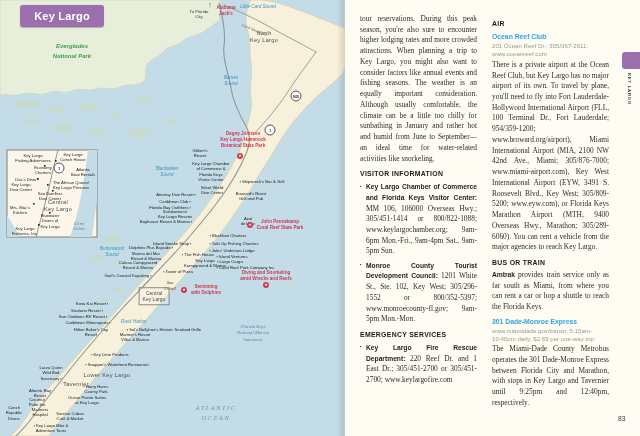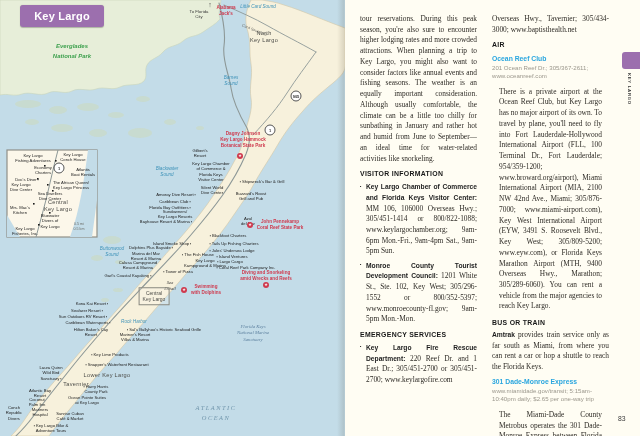--- a/index.html
+++ b/index.html
@@ -42,21 +42,21 @@
   .text-page{position:absolute;left:345px;top:0;width:295px;height:436px;background:#fffdf3;}
   .col{position:absolute;top:14px;width:117px;font:400 7.4px/1.45 "Liberation Serif",serif;
        color:#2e2b26;text-align:justify;}
   .col1{left:15px;} .col2{left:147px;}
   .block{margin:0;}
   .k-heading{font:700 9.3px/1.2 "Liberation Sans",sans-serif;color:#e8516f;margin:8px 0 3px;text-align:left;}
   .k-subhead{font:700 6.9px/1.2 "Liberation Sans",sans-serif;color:#181818;letter-spacing:.3px;
              margin:6px 0 2.5px;text-align:left;}
   .k-listing-name{font:700 6.8px/1.2 "Liberation Sans",sans-serif;color:#2aa6df;margin:5px 0 1px;text-align:left;}
   .k-listing-details{font:400 6.1px/1.3 "Liberation Sans",sans-serif;color:#9b978c;margin:0 0 1.5px;text-align:left;}
-  .k-body{margin:7px;}
+  .k-body{margin:0;}
   .k-body-lead{margin:0;}
   .k-cont-body{margin:0;}
   .k-bullet{margin:3.5px 0 0;padding-left:6px;position:relative;}
   .k-bullet::before{content:"▪";position:absolute;left:0;top:1.5px;font-size:4px;color:#222;}
   .k-bullet .lead,.k-body-lead .lead{font:700 6.7px/1.45 "Liberation Sans",sans-serif;color:#1d1d1d;}
   .lead:empty{display:none;}
   .side-tab{position:absolute;left:277px;top:52px;width:18px;height:17px;background:#9c6fae;
             border-radius:3px 0 0 3px;}
   .side-tab-label{position:absolute;left:282px;top:73px;writing-mode:vertical-rl;
                   font:700 4.3px/1 "Liberation Sans",sans-serif;letter-spacing:.7px;color:#3c3c3c;}
@@ -284,29 +284,28 @@
 
     <div class="block k-cont-body"><span class="txt">tour reservations. During this peak season, you're also sure to encounter higher lodging rates and more crowded attractions. When planning a trip to Key Largo, you might also want to consider factors like annual events and fishing seasons. The weather is an equally important consideration. Although usually comfortable, the climate can be a little too chilly for sunbathing in January and rather hot and humid from June to September—an ideal time for water-related activities like snorkeling.</span></div>
         <div class="block k-subhead"><span class="txt">VISITOR INFORMATION</span></div>
         <div class="block k-bullet"><b class="lead">Key Largo Chamber of Commerce and Florida Keys Visitor Center:</b><span class="txt"> MM 106, 106000 Overseas Hwy.; 305/451-1414 or 800/822-1088; www.keylargochamber.org; 9am-6pm Mon.-Fri., 9am-4pm Sat., 9am-5pm Sun.</span></div>
         <div class="block k-bullet"><b class="lead">Monroe County Tourist Development Council:</b><span class="txt"> 1201 White St., Ste. 102, Key West; 305/296-1552 or 800/352-5397; www.monroecounty-fl.gov; 9am-5pm Mon.-Mon.</span></div>
         <div class="block k-subhead"><span class="txt">EMERGENCY SERVICES</span></div>
         <div class="block k-bullet"><b class="lead">Key Largo Fire Rescue Department:</b><span class="txt"> 220 Reef Dr. and 1 East Dr.; 305/451-2700 or 305/451-2700; www.keylargofire.com</span></div>
       </div>
     <div class="col col2">
 
-    <div class="block k-cont-body"><span class="txt">Overseas Hwy., Tavernier; 305/434-3000; www.baptisthealth.net</span></div>
         <div class="block k-subhead"><span class="txt">AIR</span></div>
         <div class="block k-listing-name"><span class="txt">Ocean Reef Club</span></div>
         <div class="block k-listing-details"><span class="txt">201 Ocean Reef Dr.; 305/367-2611; www.oceanreef.com</span></div>
         <div class="block k-body"><span class="txt">There is a private airport at the Ocean Reef Club, but Key Largo has no major airport of its own. To travel by plane, you'll need to fly into Fort Lauderdale-Hollywood International Airport (FLL, 100 Terminal Dr., Fort Lauderdale; 954/359-1200; www.broward.org/airport), Miami International Airport (MIA, 2100 NW 42nd Ave., Miami; 305/876-7000; www.miami-airport.com), Key West International Airport (EYW, 3491 S. Roosevelt Blvd., Key West; 305/809-5200; www.eyw.com), or Florida Keys Marathon Airport (MTH, 9400 Overseas Hwy., Marathon; 305/289-6060). You can rent a vehicle from the major agencies to reach Key Largo.</span></div>
         <div class="block k-subhead"><span class="txt">BUS OR TRAIN</span></div>
         <div class="block k-body-lead"><b class="lead">Amtrak</b><span class="txt"> provides train service only as far south as Miami, from where you can rent a car or hop a shuttle to reach the Florida Keys.</span></div>
         <div class="block k-listing-name"><span class="txt">301 Dade-Monroe Express</span></div>
         <div class="block k-listing-details"><span class="txt">www.miamidade.gov/transit; 5:15am-10:40pm daily; $2.65 per one-way trip</span></div>
-        <div class="block k-body"><span class="txt">The Miami-Dade County Metrobus operates the 301 Dade-Monroe Express between Florida City and Marathon, with stops in Key Largo and Tavernier until 1:25pm and 9:40pm, respectively.</span></div>
+        <div class="block k-body"><span class="txt">The Miami-Dade County Metrobus operates the 301 Dade-Monroe Express between Florida City and Marathon, with stops in Key Largo and Tavernier until 9:25pm and 12:40pm, respectively.</span></div>
       </div>
     <div class="side-tab"></div>
     <div class="side-tab-label">KEY LARGO</div>
     <div class="page-number">83</div>
   </div>
 
 </div>
 
 </body></html>

